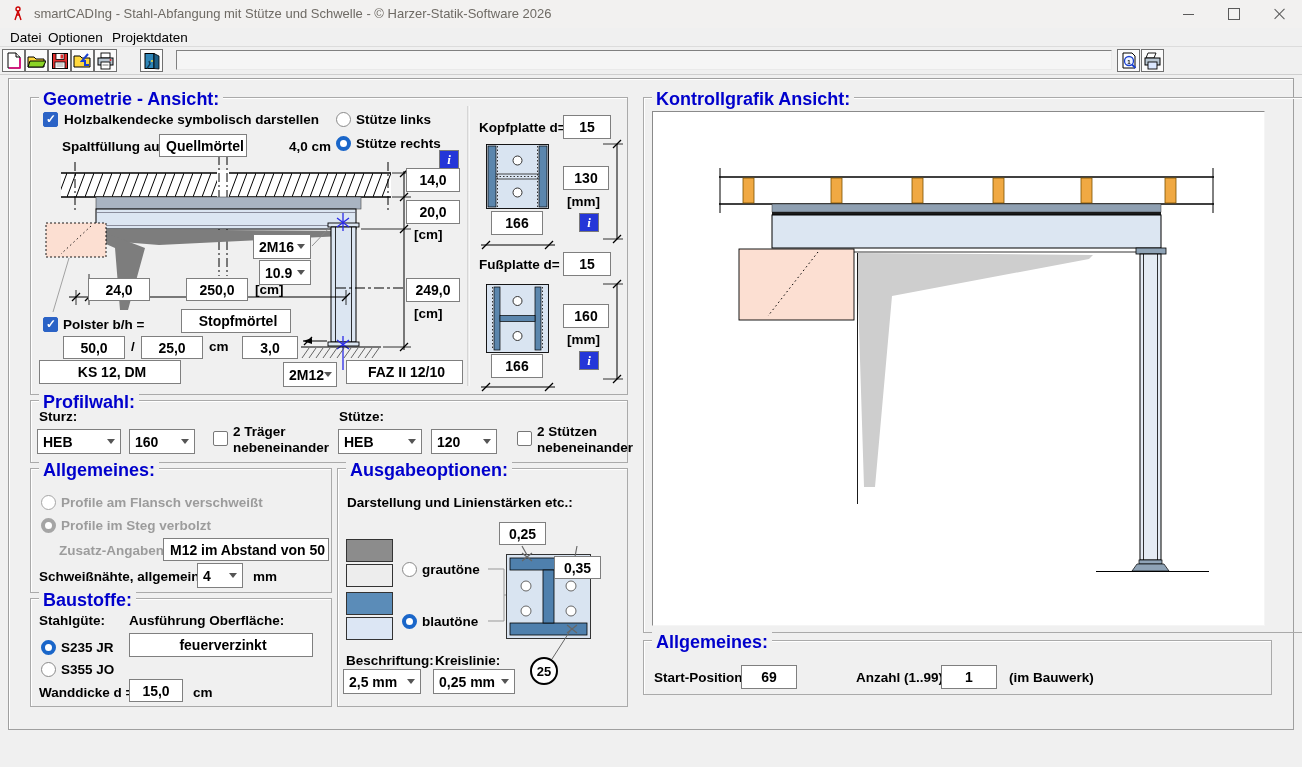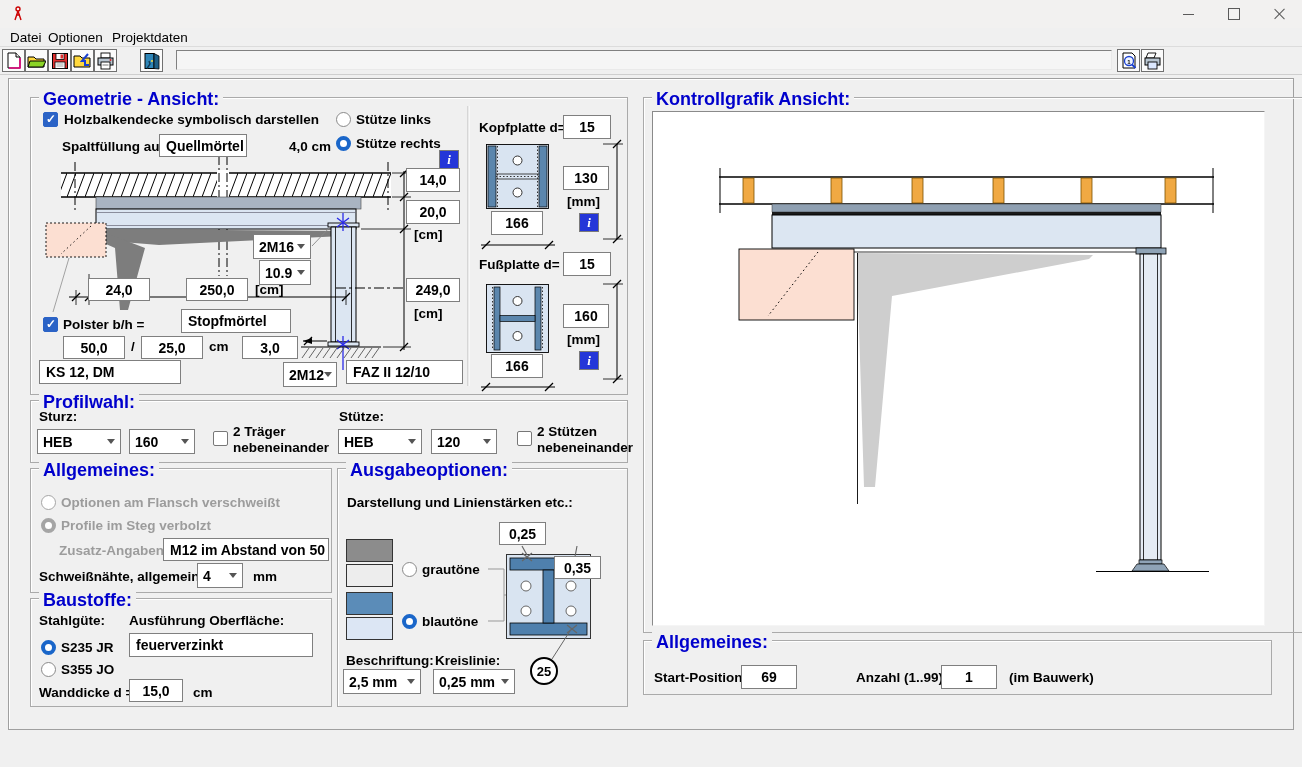--- a/index.html
+++ b/index.html
@@ -29,21 +29,21 @@
                border:1px solid #9f9f9f;box-shadow:inset 1px 1px 0 #ffffff;}
   
   .gbox{position:absolute;border:1px solid #aaaaaa;box-shadow:inset 1px 1px 0 #ffffff;box-sizing:border-box;}
   .legend{position:absolute;top:-9px;left:8px;background:#f0f0f0;padding:0 4px;color:#0000cc;
           font-weight:bold;font-size:18px;white-space:nowrap;}
   
   .blab{position:absolute;font-size:13.5px;font-weight:bold;color:#000;white-space:nowrap;}
   .glab{position:absolute;font-size:13.5px;font-weight:bold;color:#9c9c9c;white-space:nowrap;}
   .fld,.txt{position:absolute;box-sizing:border-box;background:#fff;border:1px solid #7f7f7f;
             font-family:"Liberation Sans",sans-serif;font-size:14px;font-weight:bold;color:#000;height:24px;}
-  .fld{text-align:center;} .txt{text-align:left;padding-left:6px;}
+  .fld{text-align:center;} .txt{text-align:center;padding-left:6px;}
   .combo{position:absolute;box-sizing:border-box;background:#fff;border:1px solid #7f7f7f;height:25px;
          display:flex;align-items:center;justify-content:space-between;padding:0 5px;}
   .combo .cval{font-size:14px;font-weight:bold;white-space:nowrap;}
   .chev{width:0;height:0;border-left:4px solid transparent;border-right:4px solid transparent;border-top:5px solid #555;}
   .cb{position:absolute;width:15px;height:15px;box-sizing:border-box;border:1px solid #777;background:#fff;border-radius:2px;}
   .cb.checked{background:#2b63c6;border-color:#2b63c6;}
   .cb.checked::after{content:"✓";position:absolute;left:2px;top:-1px;color:#fff;font-size:12px;font-weight:bold;}
   .rb{position:absolute;width:15px;height:15px;box-sizing:border-box;border:1px solid #8a8a8a;border-radius:50%;background:#fff;}
   .rb.sel{border:4.5px solid #1a66c9;}
   .rb.dis{border-color:#a5a5a5;} .rb.dis.sel{border:4.5px solid #a5a5a5;}
@@ -64,20 +64,21 @@
 </head>
 <body>
 
 <div id="win">
 
   <div id="titlebar">
     <svg class="abs" style="left:10px;top:6px" width="16" height="16" viewBox="0 0 16 16">
       <circle cx="8" cy="3" r="2" fill="none" stroke="#cc0000" stroke-width="1.4"></circle>
       <path d="M8 5 L5 14 M8 5 L11 14 M6 9 L10 9" stroke="#cc0000" stroke-width="1.4" fill="none"></path>
     </svg>
+    <span class="ttl">smartCADIng - Stahl-Abfangung mit Stütze und Schwelle - © Harzer-Statik-Software 2026</span>
     <div class="winbtn" style="left:1166px">
         <span class="glyph-min"></span>
       </div>
     <div class="winbtn" style="left:1212px">
         <span class="glyph-max"></span>
       </div>
     <div class="winbtn" style="left:1258px">
         <span class="glyph-close"></span>
       </div>
   </div>
@@ -382,21 +383,21 @@
       <span class="cval">120</span>
         <span class="chev"></span>
     </div>
     <div class="cb" style="left:486px;top:30px"></div>
     <span class="blab" style="left:506px;top:23px;width:124px;white-space:normal;line-height:1.15">2 Stützen nebeneinander</span>
   </div>
 
   <div class="gbox" style="left:30px;top:468px;width:302px;height:125px">
     <span class="legend">Allgemeines:</span>
     <div class="rb dis" style="left:10px;top:26px"></div>
-    <span class="glab" style="left:30px;top:26px">Optionen am Flansch verschweißt</span>
+    <span class="glab" style="left:30px;top:26px">Profile am Flansch verschweißt</span>
     <div class="rb dis sel" style="left:10px;top:49px"></div>
     <span class="glab" style="left:30px;top:49px">Profile im Steg verbolzt</span>
     <span class="glab" style="left:28px;top:74px">Zusatz-Angaben:</span>
     <input class="txt" style="left: 132px; top: 69px; width: 166px; height: 23px;" readonly="" value="M12 im Abstand von 50 cm">
     <span class="blab" style="left:8px;top:100px">Schweißnähte, allgemein:</span>
     <div class="combo" style="left:166px;top:94px;width:46px">
       <span class="cval">4</span>
         <span class="chev"></span>
     </div>
     <span class="blab" style="left:222px;top:100px">mm</span>

